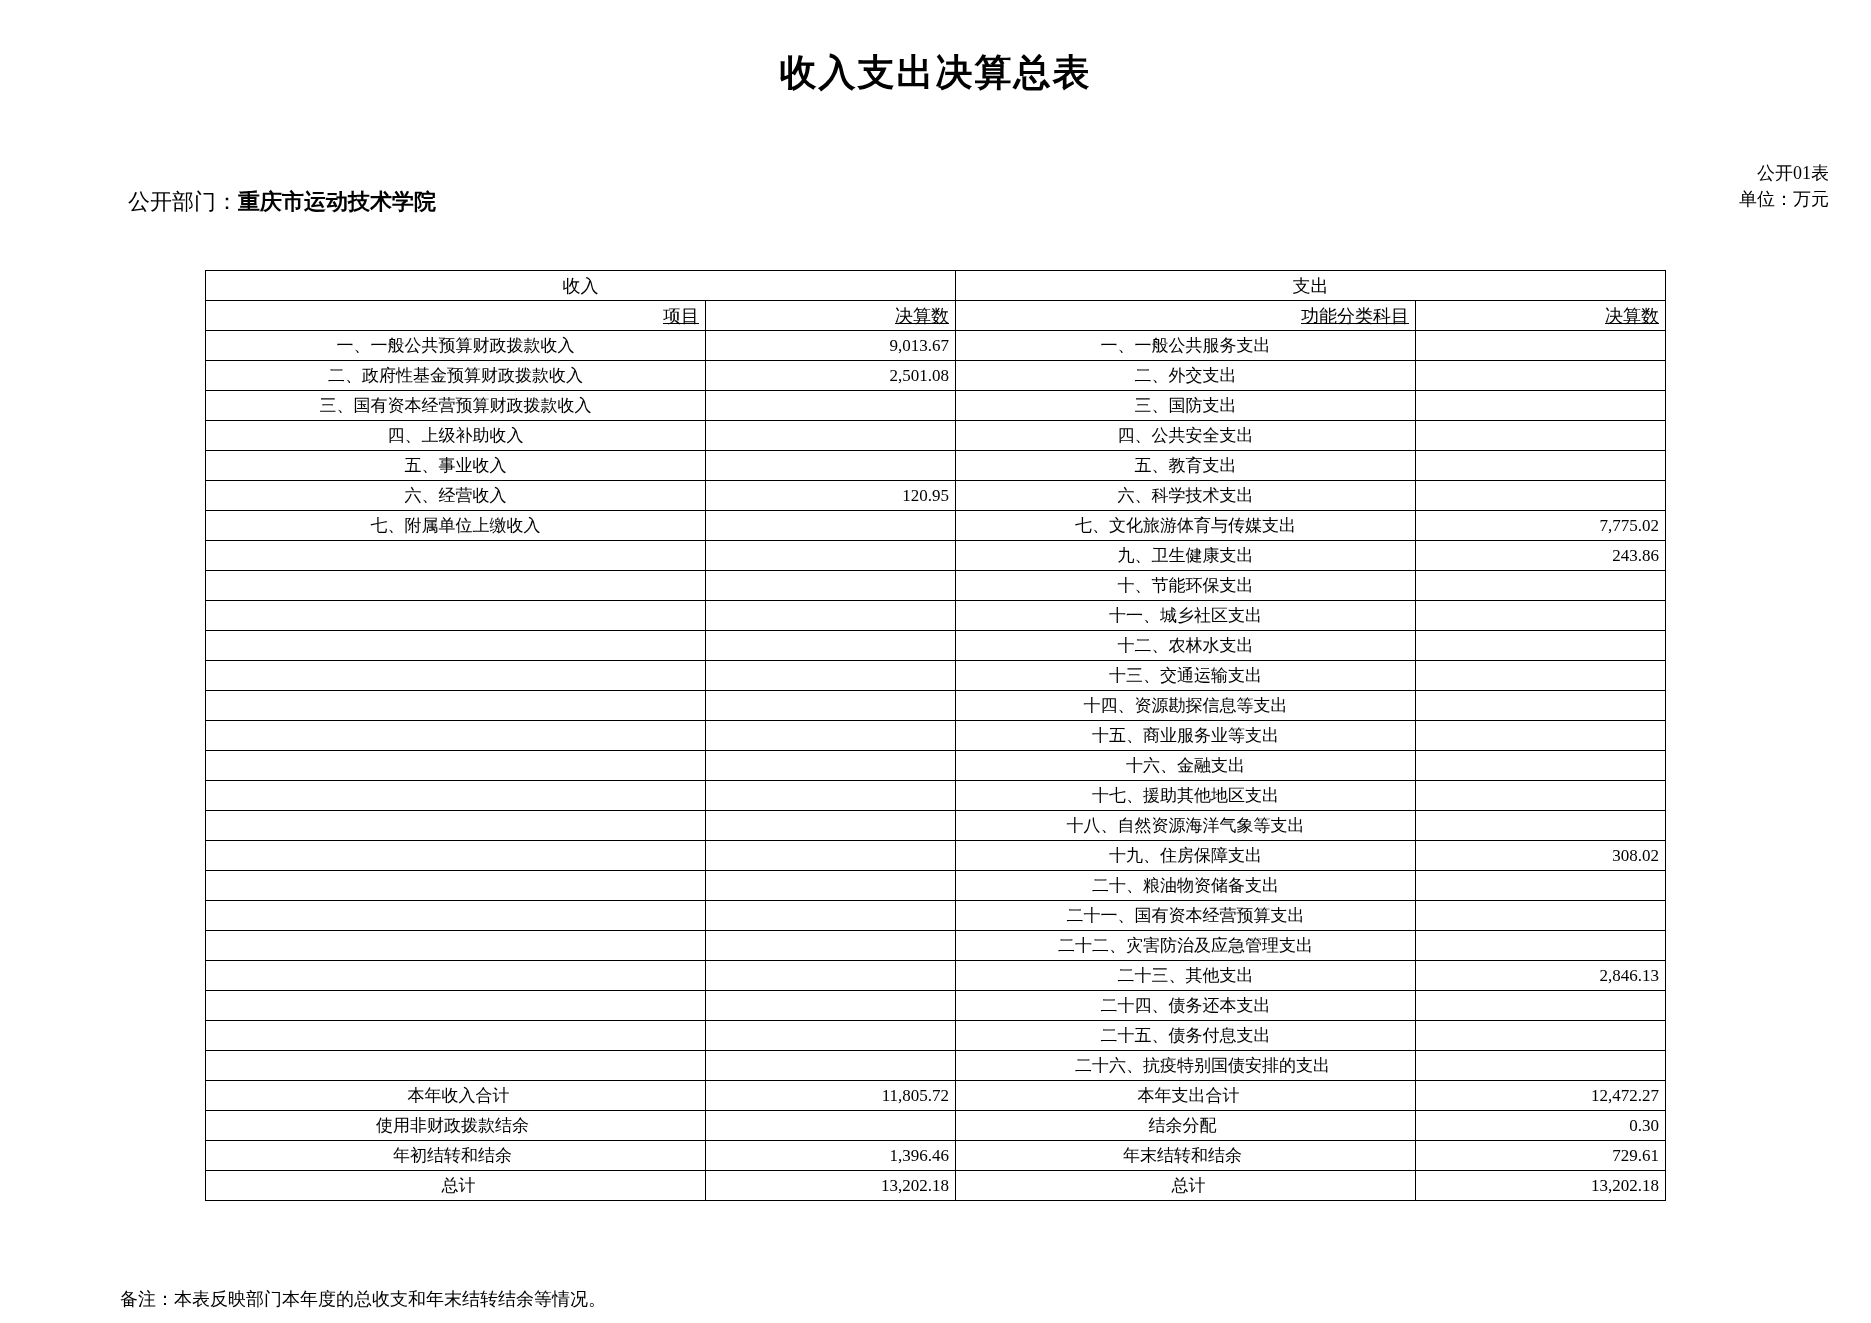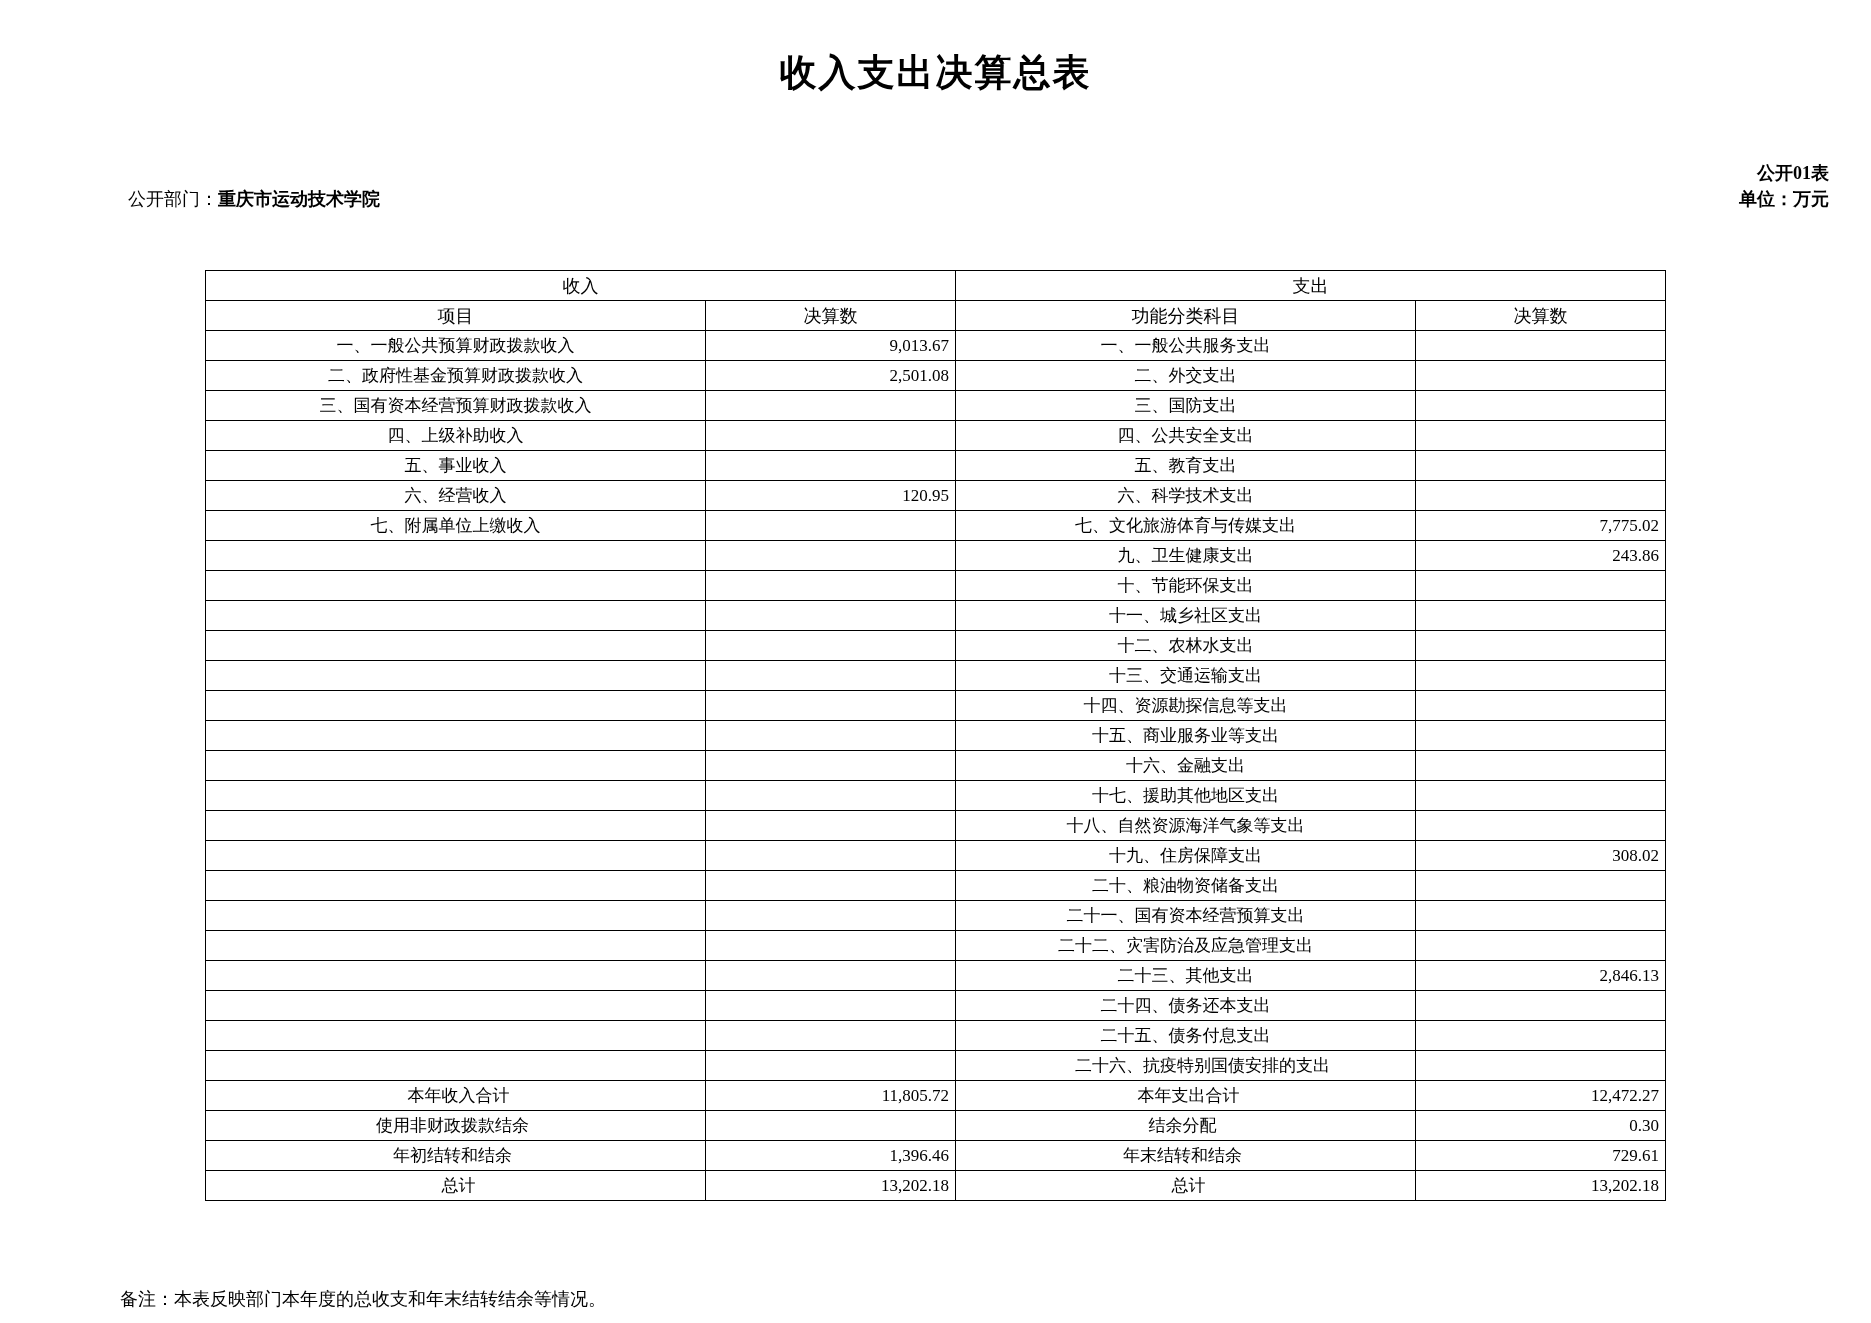--- a/index.html
+++ b/index.html
@@ -31,27 +31,26 @@
     margin-bottom: 0;
   }
   .meta-right {
     position: absolute;
     right: 42px;
     top: 112px;
     text-align: right;
     font-size: 18px;
     line-height: 26px;
     font-family: "Liberation Serif", serif;
-    font-weight: bold;
   }
   .meta-left {
     position: absolute;
     left: 128px;
     top: 139px;
-    font-size: 18px;
+    font-size: 22px;
     font-family: "Liberation Serif", serif;
   }
   .meta-left .dept-name {
     font-weight: bold;
   }
   table.main {
     border-collapse: collapse;
     table-layout: fixed;
     margin: 0 auto;
     margin-top: 172px;
@@ -71,24 +70,25 @@
   col.c2 { width: 250px; }
   col.c3 { width: 200px; }
   col.c4 { width: 250px; }
   .hdr-group {
     text-align: center;
     font-weight: bold;
     font-size: 18px;
     height: 30px;
   }
   .hdr-col {
-    text-align: center;
+    text-align: right;
     font-weight: bold;
     font-size: 18px;
     height: 30px;
+    text-decoration: underline;
   }
   .label-cell {
     text-align: center;
     padding-left: 8px;
   }
   .num-cell {
     text-align: right;
     padding-right: 10px;
     font-family: "Liberation Serif", serif;
   }

